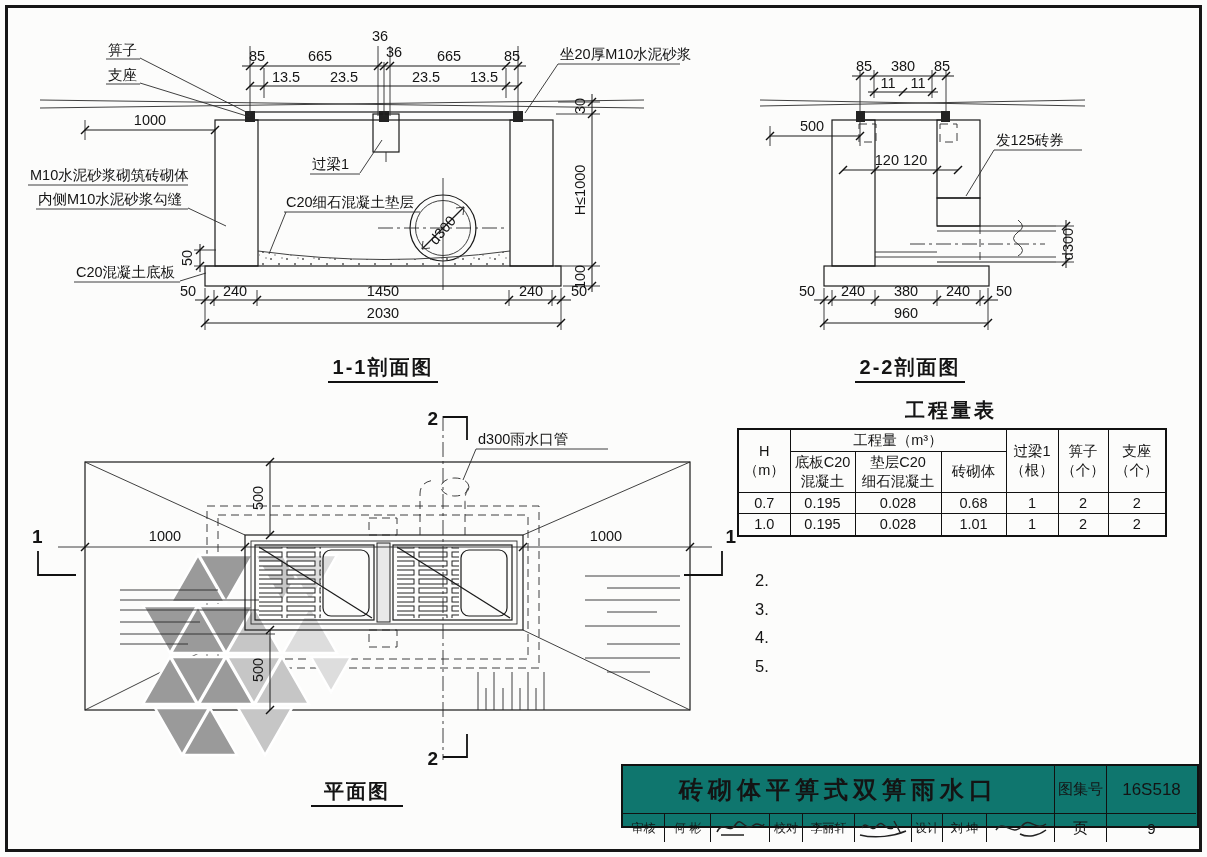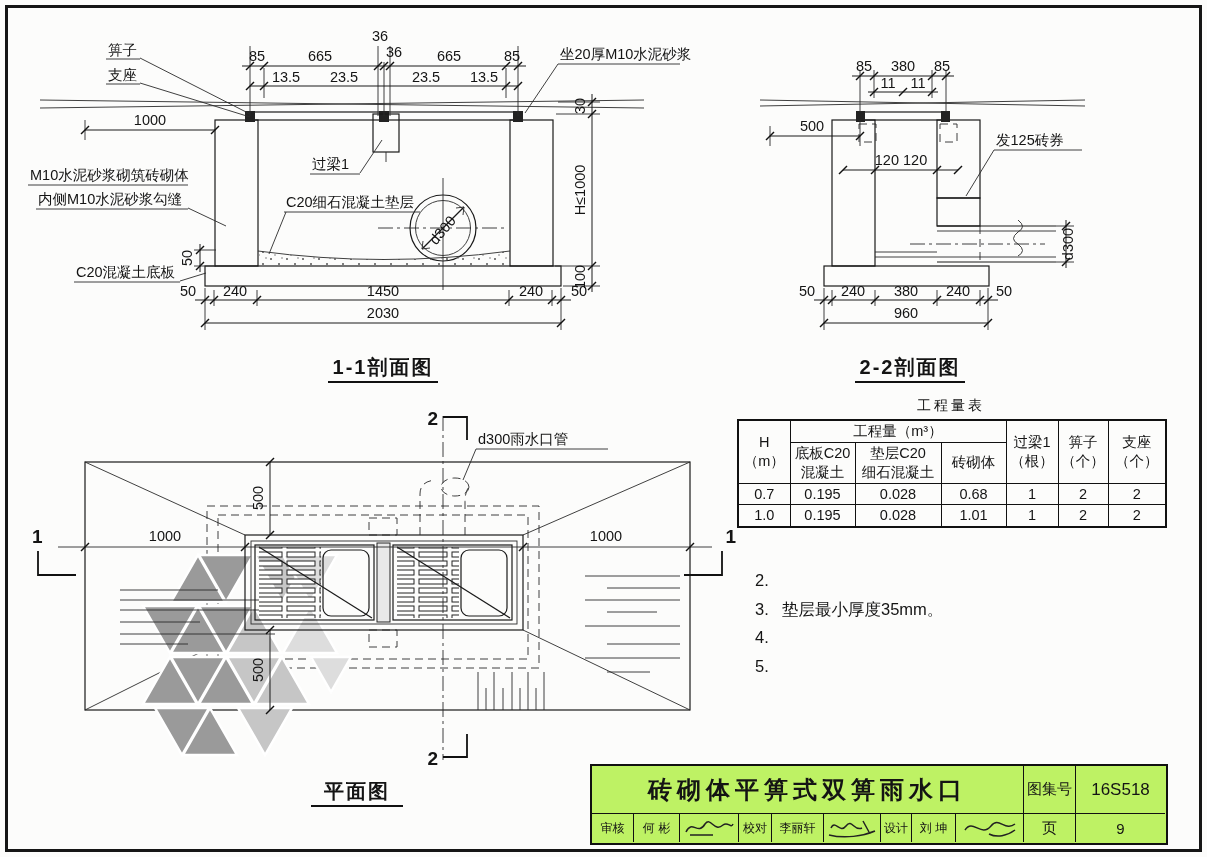--- a/index.html
+++ b/index.html
@@ -13,33 +13,33 @@
   .dim{stroke:#1a1a1a;stroke-width:1;fill:none}
   .tk{stroke:#111;stroke-width:1.5}
   .dash{stroke-dasharray:8 5}
   .dashdot{stroke-dasharray:15 4 3 4}
   .dt{font-size:14.5px}
   .lb{font-size:14.5px}
   .big{font-size:19px;font-weight:bold}
   .ttl{font-size:20px;font-weight:bold;letter-spacing:2px}
   
   .qwrap{position:absolute;left:737px;top:397px;width:428px}
-  .qtitle{text-align:center;font-size:14px;font-weight:normal;letter-spacing:3px;margin:0 0 4px 0}
+  .qtitle{text-align:center;font-size:20px;font-weight:bold;letter-spacing:3px;margin:0 0 4px 0}
   table.qt{border-collapse:collapse;table-layout:fixed;width:428px;border:2.2px solid #111}
   table.qt th,table.qt td{border:1.3px solid #111;font-size:14.5px;font-weight:normal;
       text-align:center;vertical-align:middle;padding:1px 0;white-space:pre-line;line-height:1.3}
   
   .notes{position:absolute;left:701px;top:566px;width:480px;font-size:16.5px;line-height:1.74}
   .nrow{display:flex;align-items:flex-start}
   .nlab{width:54px;flex:none}
   .nnum{width:27px;flex:none}
   .ntxt{flex:1}
   
-  .tb{position:absolute;left:590px;top:764px;width:578px;height:81px;border:2.5px solid #111;
-      box-sizing:border-box;background:#bef264}
+  .tb{position:absolute;left:621px;top:764px;width:578px;height:64px;border:2.5px solid #111;
+      box-sizing:border-box;background:#0f766e}
   .tbc{position:absolute;box-sizing:border-box;display:flex;align-items:center;justify-content:center;overflow:hidden}
   .bl{border-left:1.4px solid #111}
   .bt{border-top:1.4px solid #111}
   .dtitle{font-size:24px;font-weight:bold;letter-spacing:5px}
   .f14{font-size:12px}
   .f15{font-size:15px}
 </style>
 </head>
 <body>
 
@@ -525,21 +525,20 @@
   </div>
 
   <div class="notes">
     <div class="nrow">
       <span class="nlab"></span>
       <span class="nnum">2.</span>
     </div>
     <div class="nrow">
       <span class="nlab"></span>
       <span class="nnum">3.</span>
-      <span class="ntxt">垫层最小厚度35mm。</span>
     </div>
     <div class="nrow">
       <span class="nlab"></span>
       <span class="nnum">4.</span>
     </div>
     <div class="nrow">
       <span class="nlab"></span>
       <span class="nnum">5.</span>
     </div>
   </div>

